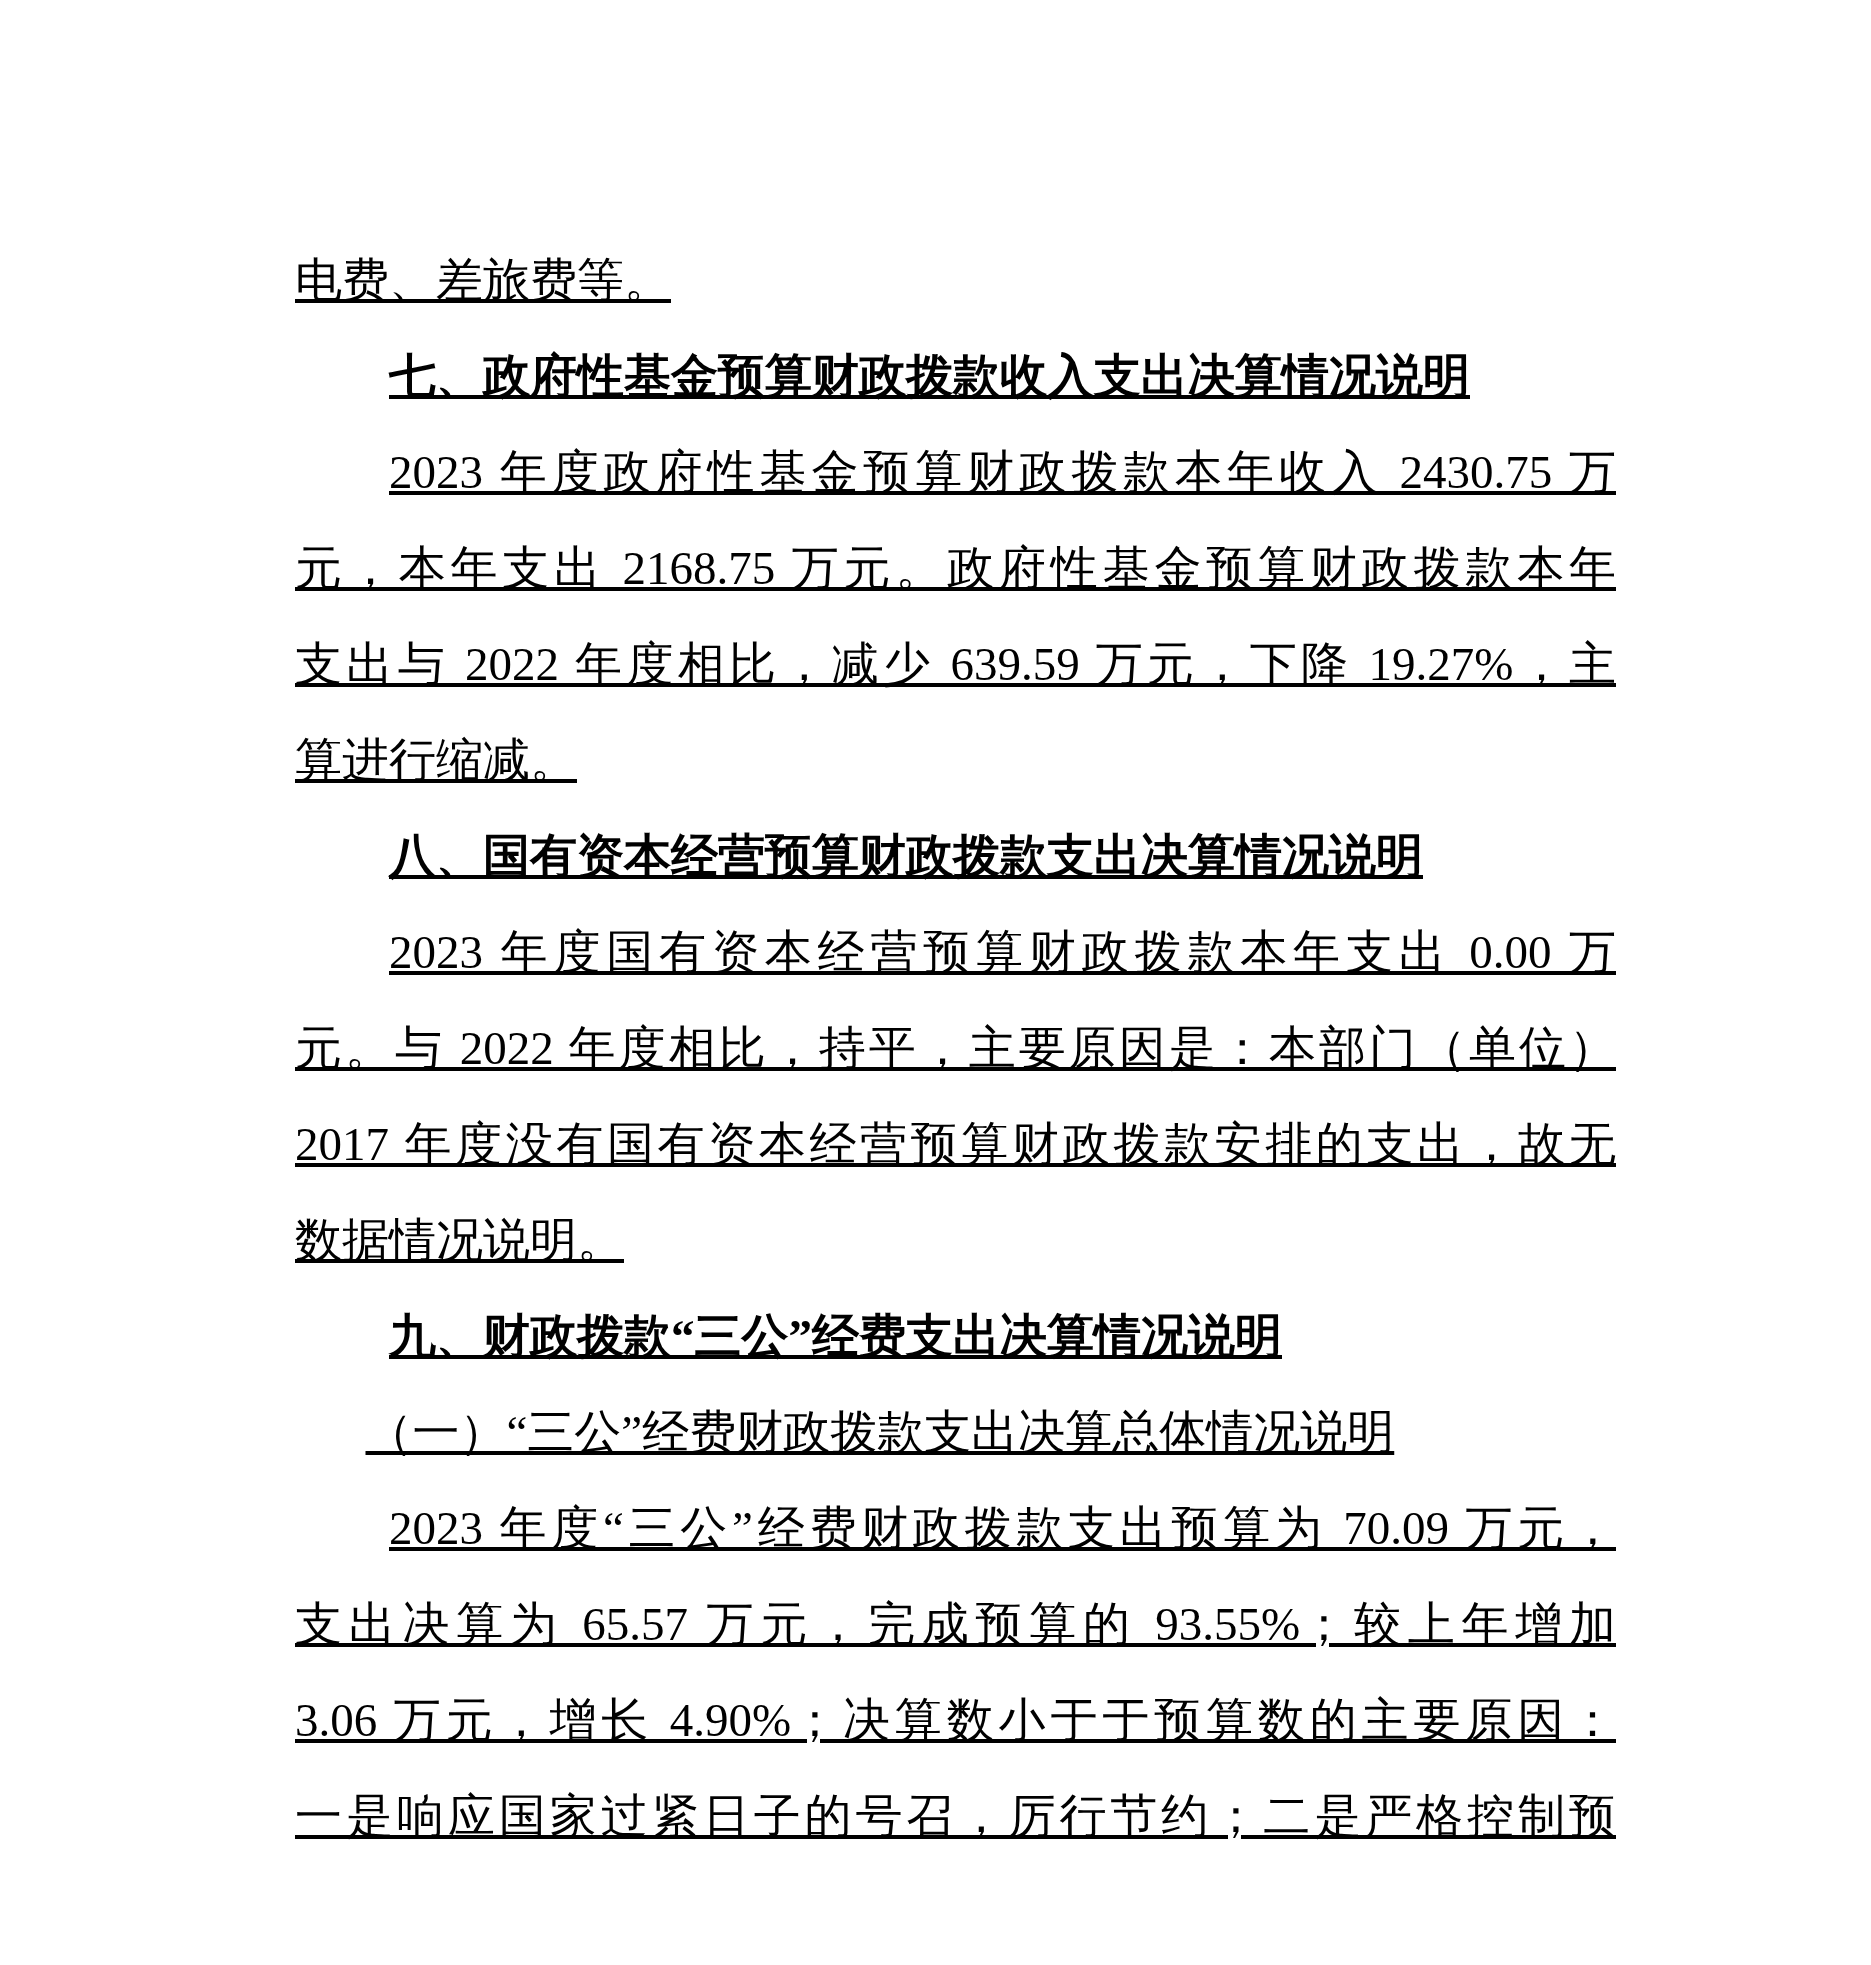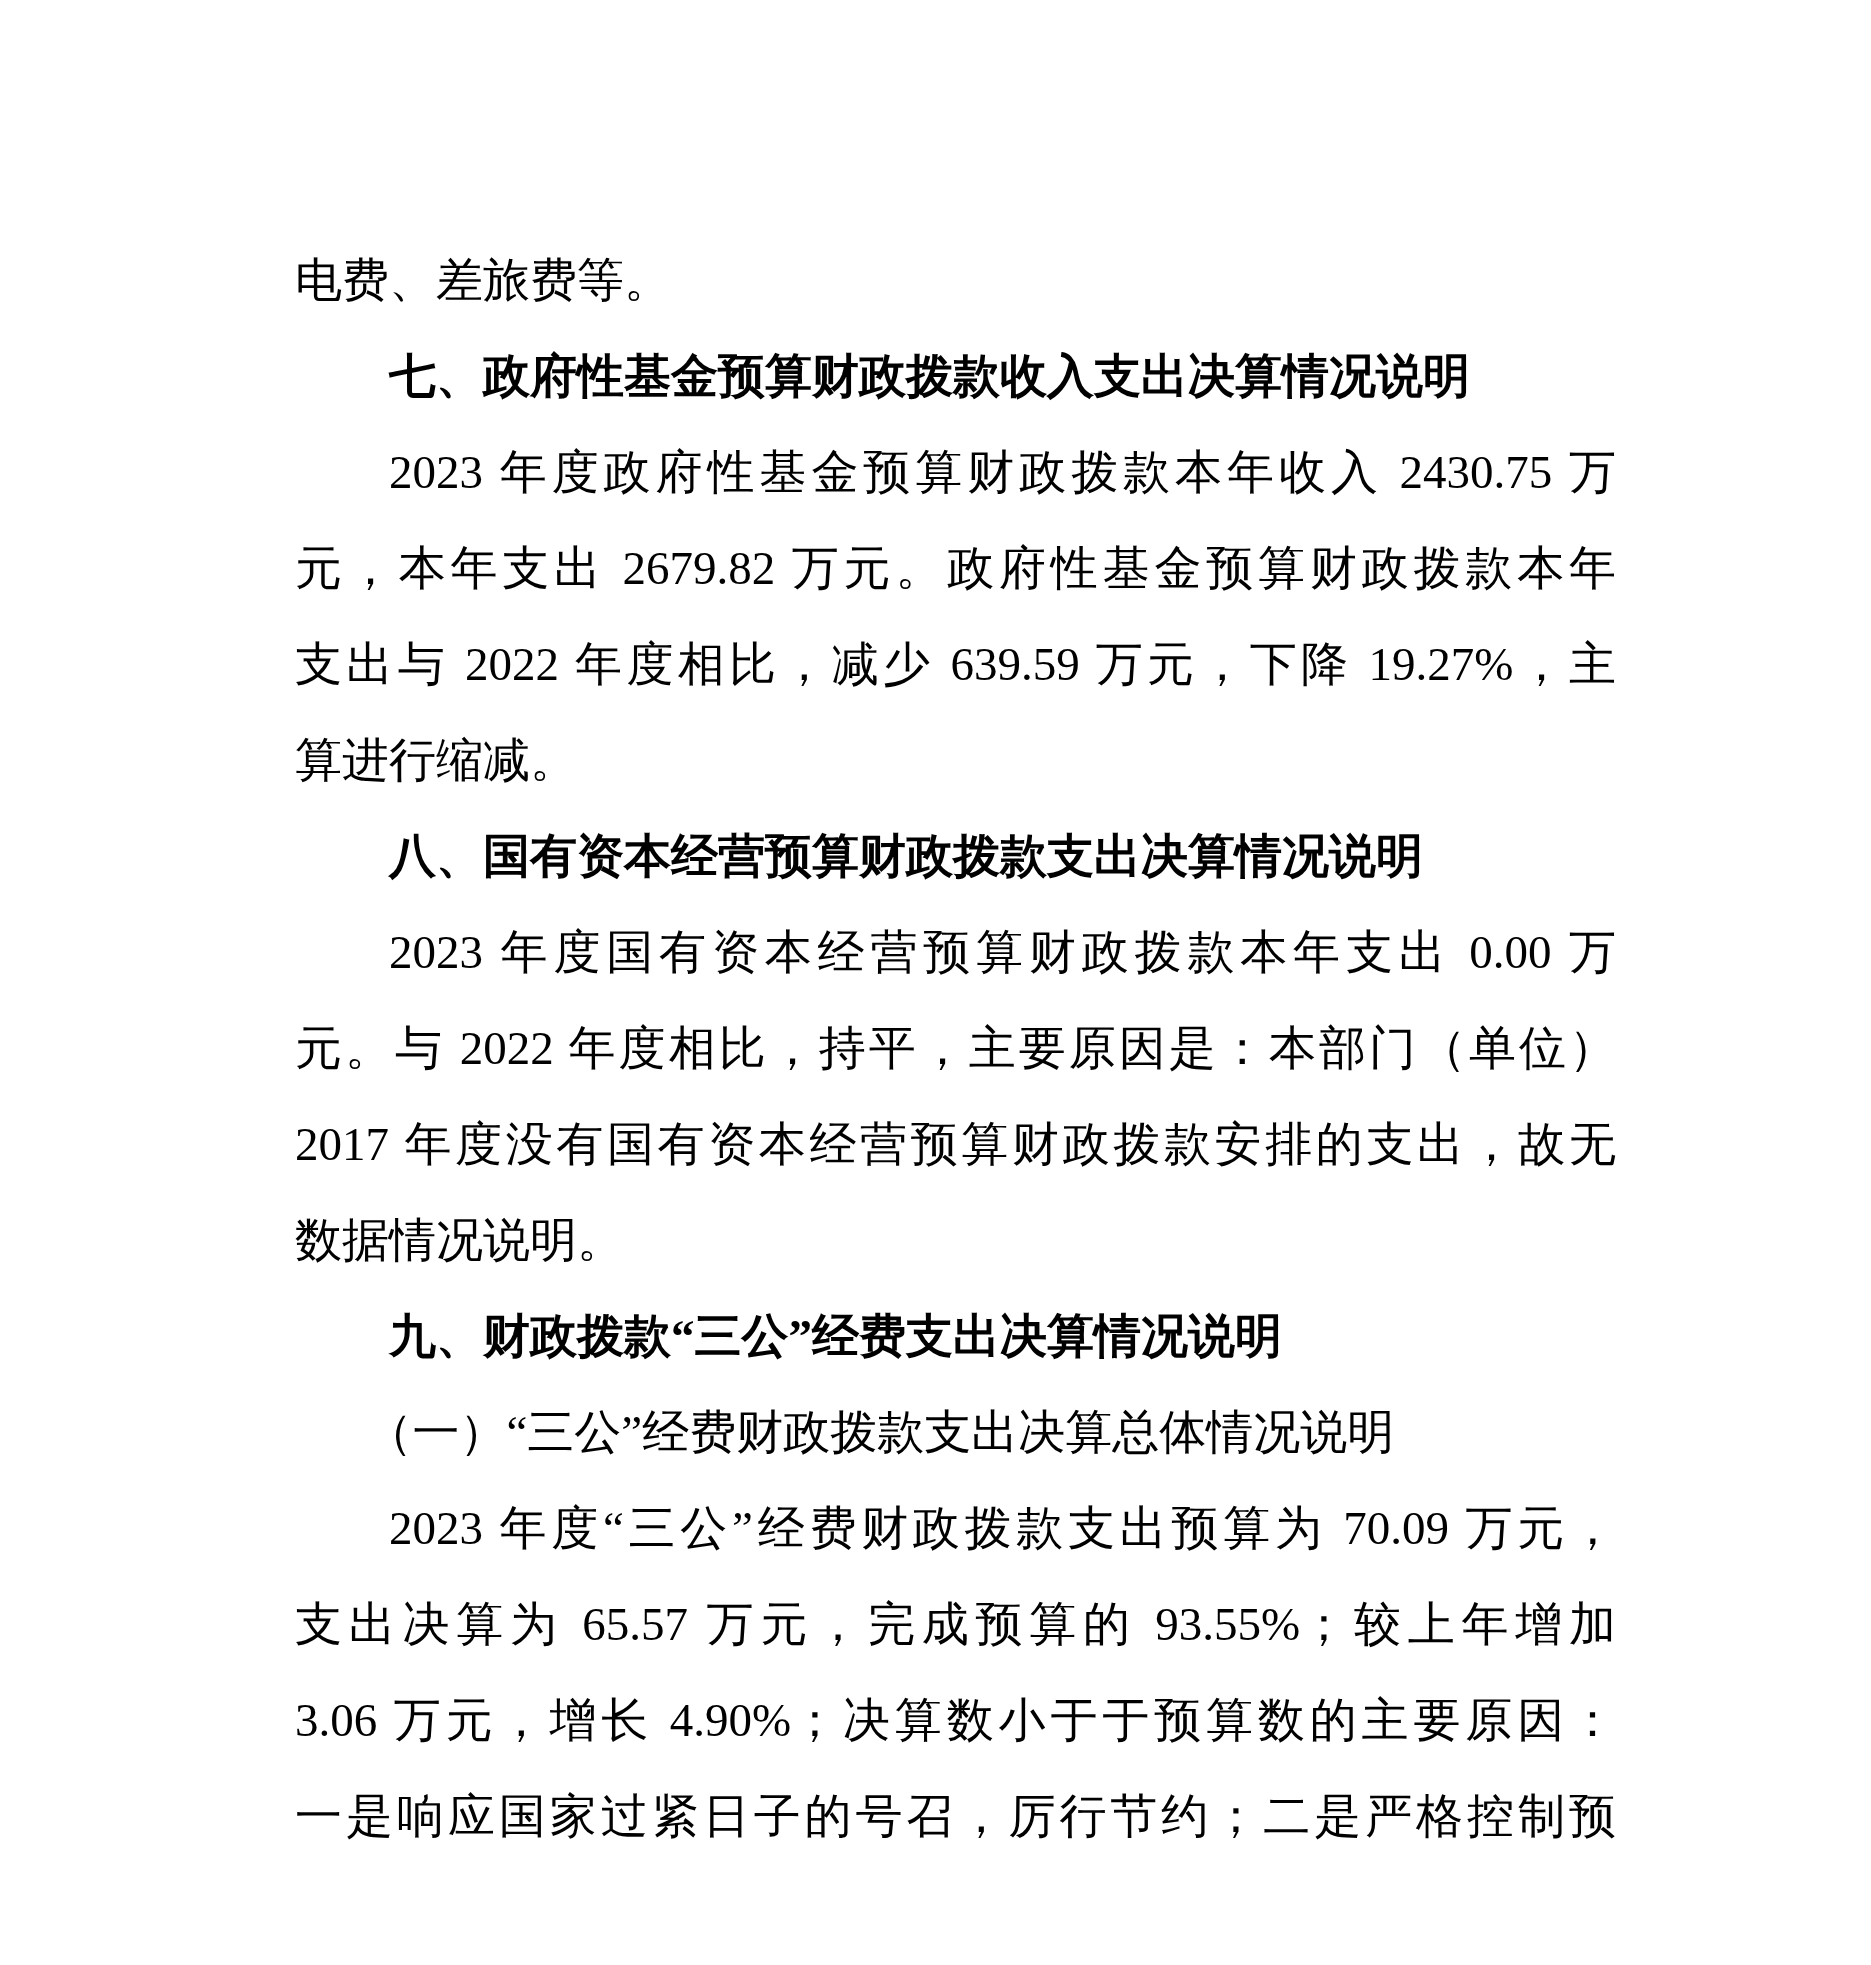--- a/index.html
+++ b/index.html
@@ -17,20 +17,21 @@
   .page {
     box-sizing: border-box;
     width: 1872px;
     height: 2647px;
     padding: 232px 256px 0 295px;
     background: #ffffff;
     position: relative;
   }
   .doc-body {
     width: 100%;
+    text-decoration: underline;
   }
   .line {
     font-size: 47px;
     line-height: 96px;
     text-align: justify;
     word-break: break-all;
   }
   .line.fill {
     text-align-last: justify;
   }
@@ -39,21 +40,21 @@
   }
 </style>
 </head>
 <body>
 
 <div class="page">
   <div class="doc-body">
       <div class="line body" style="text-indent: 0em;"><span class="run">电费、差旅费等。</span></div>
       <div class="line heading" style="text-indent: 2em;"><span class="run">七、政府性基金预算财政拨款收入支出决算情况说明</span></div>
       <div class="line body fill" style="text-indent: 2em;"><span class="run">2023 年度政府性基金预算财政拨款本年收入 2430.75 万</span></div>
-      <div class="line body fill" style="text-indent: 0em;"><span class="run">元，本年支出 2679.82 万元。政府性基金预算财政拨款本年</span></div>
+      <div class="line body fill" style="text-indent: 0em;"><span class="run">元，本年支出 2168.75 万元。政府性基金预算财政拨款本年</span></div>
       <div class="line body fill" style="text-indent: 0em;"><span class="run">支出与 2022 年度相比，减少 639.59 万元，下降 19.27%，主</span></div>
       <div class="line body" style="text-indent: 0em;"><span class="run">算进行缩减。</span></div>
       <div class="line heading" style="text-indent: 2em;"><span class="run">八、国有资本经营预算财政拨款支出决算情况说明</span></div>
       <div class="line body fill" style="text-indent: 2em;"><span class="run">2023 年度国有资本经营预算财政拨款本年支出 0.00 万</span></div>
       <div class="line body fill" style="text-indent: 0em;"><span class="run">元。与 2022 年度相比，持平，主要原因是：本部门（单位）</span></div>
       <div class="line body fill" style="text-indent: 0em;"><span class="run">2017 年度没有国有资本经营预算财政拨款安排的支出，故无</span></div>
       <div class="line body" style="text-indent: 0em;"><span class="run">数据情况说明。</span></div>
       <div class="line heading" style="text-indent: 2em;"><span class="run">九、财政拨款“三公”经费支出决算情况说明</span></div>
       <div class="line body" style="text-indent: 1.5em;"><span class="run">（一）“三公”经费财政拨款支出决算总体情况说明</span></div>
       <div class="line body fill" style="text-indent: 2em;"><span class="run">2023 年度“三公”经费财政拨款支出预算为 70.09 万元，</span></div>

